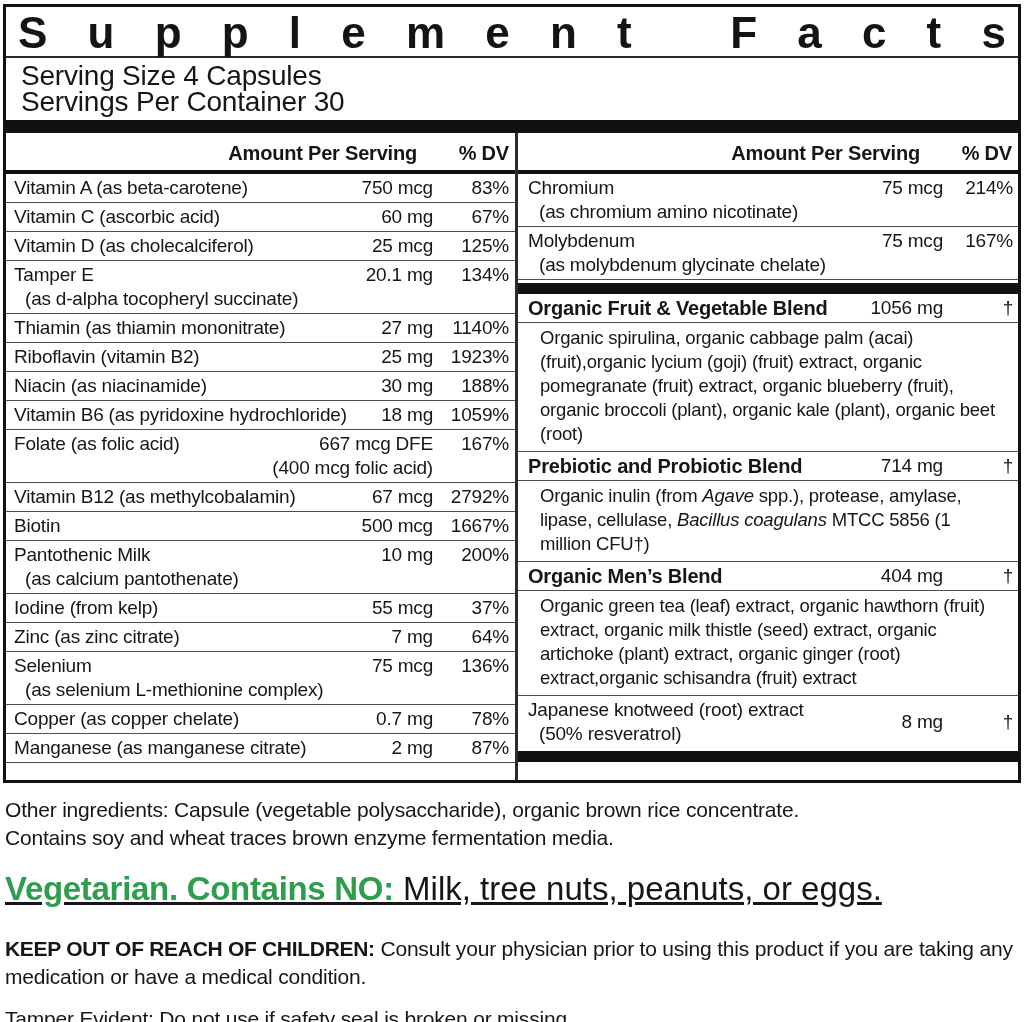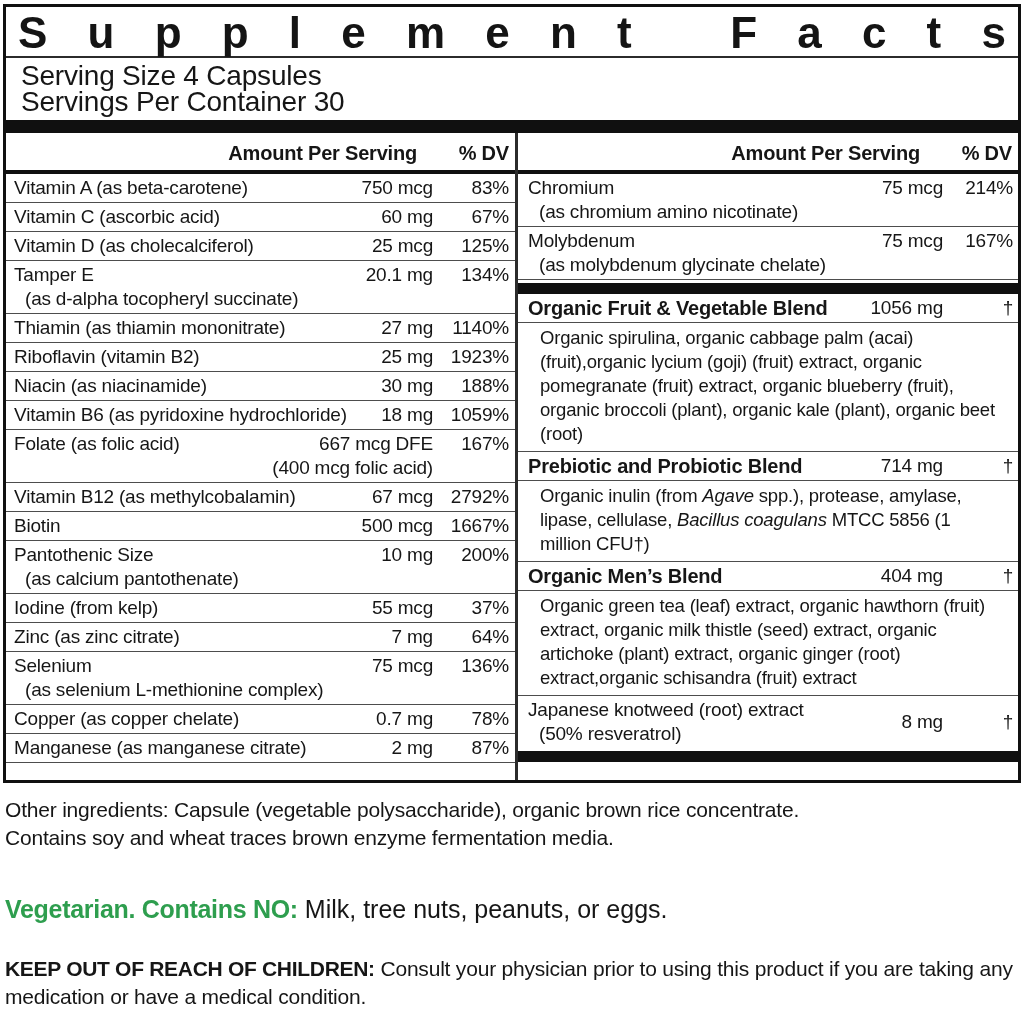--- a/index.html
+++ b/index.html
@@ -59,21 +59,21 @@
     padding:3px 14px 5px 22px;
     border-bottom:1.5px solid #4d4d4d;
     font-size:18.5px;line-height:24px;letter-spacing:-0.2px;
   }
   .thickbar.inner{height:11px;margin-top:3px;}
   .footnote{padding:24px 10px 5px 9px;font-size:20px;letter-spacing:-0.2px;}
 
   
   .below{padding:13px 6px 0 5px;}
   .other{margin:0;font-size:21px;line-height:28px;letter-spacing:-0.2px;}
-  .veg{margin:40px 0 0 0;font-size:25px;line-height:34px;}
+  .veg{margin:20px 0 0 0;font-size:33px;line-height:34px;text-decoration:underline;}
   .veg .green{font-weight:bold;color:var(--accent-green,#2e9e4e);letter-spacing:-0.3px;}
   .keep{margin:29px 0 0 0;font-size:21px;line-height:28px;letter-spacing:-0.2px;}
   .keep b{letter-spacing:-0.3px;margin-top:10px;}
   .tamper{margin:16px 0 0 0;font-size:21px;letter-spacing:-0.2px;}
 </style>
 </head>
 <body>
 
 <div class="page">
 
@@ -212,21 +212,21 @@
               <div class="name">
                 <div class="nm">Biotin</div>
               </div>
               <div class="amt">
                 <div class="a1">500 mcg</div>
               </div>
               <div class="dv">1667%</div>
             </div>
             <div class="row">
               <div class="name">
-                <div class="nm">Pantothenic Size</div>
+                <div class="nm">Pantothenic Milk</div>
                 <div class="sub">(as calcium pantothenate)</div>
               </div>
               <div class="amt">
                 <div class="a1">10 mg</div>
               </div>
               <div class="dv">200%</div>
             </div>
             <div class="row">
               <div class="name">
                 <div class="nm">Iodine (from kelp)</div>

